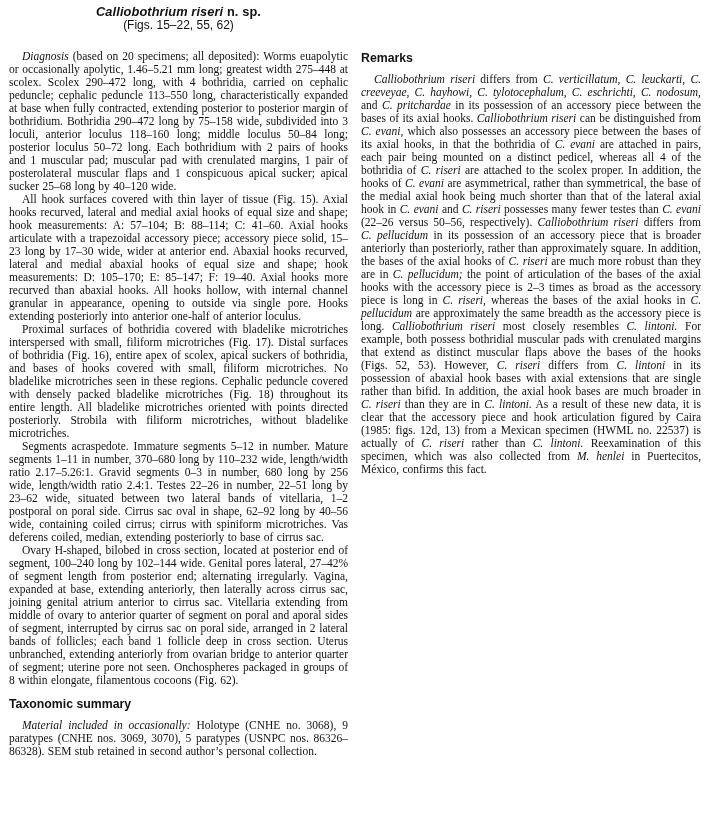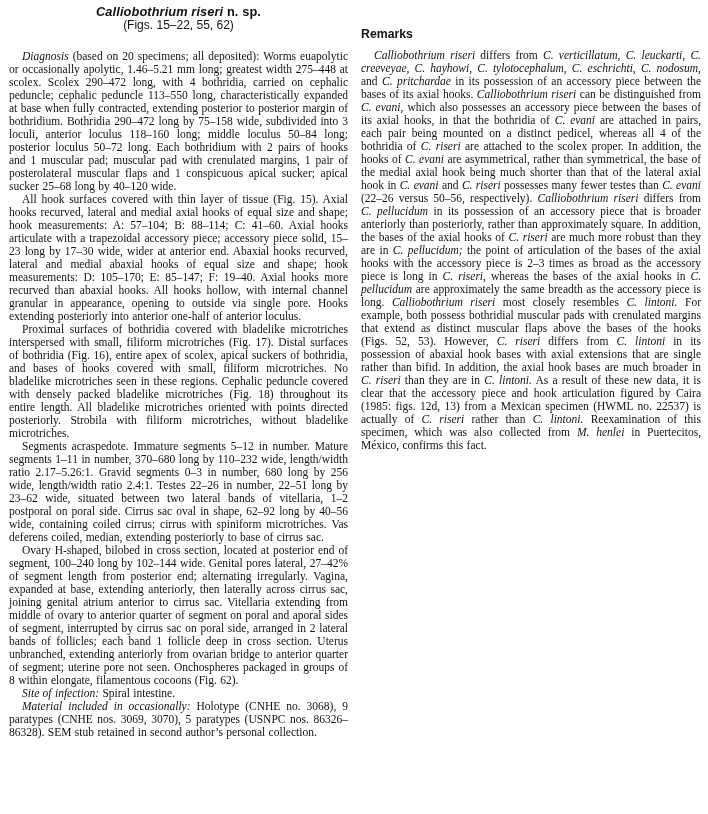--- a/index.html
+++ b/index.html
@@ -47,21 +47,21 @@
     margin-bottom: 18px;
   }
   .section-heading {
     font-family: "Liberation Sans", sans-serif;
     font-weight: bold;
     font-size: 12.3px;
     line-height: 13px;
     margin: 11px 0 8px 0;
   }
   .col-right .section-heading {
-    margin-top: 28px;
+    margin-top: 52px;
   }
   .para {
     margin: 0;
     font-size: 11.5px;
     line-height: 13px;
     text-align: justify;
     text-indent: 13px;
     word-spacing: 0.5px;
   }
   .ital { font-style: italic; }
@@ -78,23 +78,23 @@
     <div class="figs-line">(Figs. 15–22, 55, 62)</div>
 
     <div>
         <p class="para"><span class="ital">Diagnosis</span><span> (based on 20 specimens; all deposited): Worms euapolytic or occasionally apolytic, 1.46–5.21 mm long; greatest width 275–448 at scolex. Scolex 290–472 long, with 4 bothridia, carried on cephalic peduncle; cephalic peduncle 113–550 long, characteristically expanded at base when fully contracted, extending posterior to posterior margin of bothridium. Bothridia 290–472 long by 75–158 wide, subdivided into 3 loculi, anterior loculus 118–160 long; middle loculus 50–84 long; posterior loculus 50–72 long. Each bothridium with 2 pairs of hooks and 1 muscular pad; muscular pad with crenulated margins, 1 pair of posterolateral muscular flaps and 1 conspicuous apical sucker; apical sucker 25–68 long by 40–120 wide.</span></p>
         <p class="para"><span>All hook surfaces covered with thin layer of tissue (Fig. 15). Axial hooks recurved, lateral and medial axial hooks of equal size and shape; hook measurements: A: 57–104; B: 88–114; C: 41–60. Axial hooks articulate with a trapezoidal accessory piece; accessory piece solid, 15–23 long by 17–30 wide, wider at anterior end. Abaxial hooks recurved, lateral and medial abaxial hooks of equal size and shape; hook measurements: D: 105–170; E: 85–147; F: 19–40. Axial hooks more recurved than abaxial hooks. All hooks hollow, with internal channel granular in appearance, opening to outside via single pore. Hooks extending posteriorly into anterior one-half of anterior loculus.</span></p>
         <p class="para"><span>Proximal surfaces of bothridia covered with bladelike microtriches interspersed with small, filiform microtriches (Fig. 17). Distal surfaces of bothridia (Fig. 16), entire apex of scolex, apical suckers of bothridia, and bases of hooks covered with small, filiform microtriches. No bladelike microtriches seen in these regions. Cephalic peduncle covered with densely packed bladelike microtriches (Fig. 18) throughout its entire length. All bladelike microtriches oriented with points directed posteriorly. Strobila with filiform microtriches, without bladelike microtriches.</span></p>
         <p class="para"><span>Segments acraspedote. Immature segments 5–12 in number. Mature segments 1–11 in number, 370–680 long by 110–232 wide, length/width ratio 2.17–5.26:1. Gravid segments 0–3 in number, 680 long by 256 wide, length/width ratio 2.4:1. Testes 22–26 in number, 22–51 long by 23–62 wide, situated between two lateral bands of vitellaria, 1–2 postporal on poral side. Cirrus sac oval in shape, 62–92 long by 40–56 wide, containing coiled cirrus; cirrus with spiniform microtriches. Vas deferens coiled, median, extending posteriorly to base of cirrus sac.</span></p>
         <p class="para"><span>Ovary H-shaped, bilobed in cross section, located at posterior end of segment, 100–240 long by 102–144 wide. Genital pores lateral, 27–42% of segment length from posterior end; alternating irregularly. Vagina, expanded at base, extending anteriorly, then laterally across cirrus sac, joining genital atrium anterior to cirrus sac. Vitellaria extending from middle of ovary to anterior quarter of segment on poral and aporal sides of segment, interrupted by cirrus sac on poral side, arranged in 2 lateral bands of follicles; each band 1 follicle deep in cross section. Uterus unbranched, extending anteriorly from ovarian bridge to anterior quarter of segment; uterine pore not seen. Onchospheres packaged in groups of 8 within elongate, filamentous cocoons (Fig. 62).</span></p>
       </div>
 
+    <h2 class="section-heading">Taxonomic summary</h2>
 
     <div>
-        <p class="para"><span class="ital">Site of infection:</span><span> Spiral intestine.</span></p>
         <p class="para"><span class="ital">Material included in occasionally:</span><span> Holotype (CNHE no. 3068), 9 paratypes (CNHE nos. 3069, 3070), 5 paratypes (USNPC nos. 86326–86328). SEM stub retained in second author’s personal collection.</span></p>
       </div>
 
   </div>
 
   <div class="col col-right">
 
     <h2 class="section-heading">Remarks</h2>
 
     <div>

